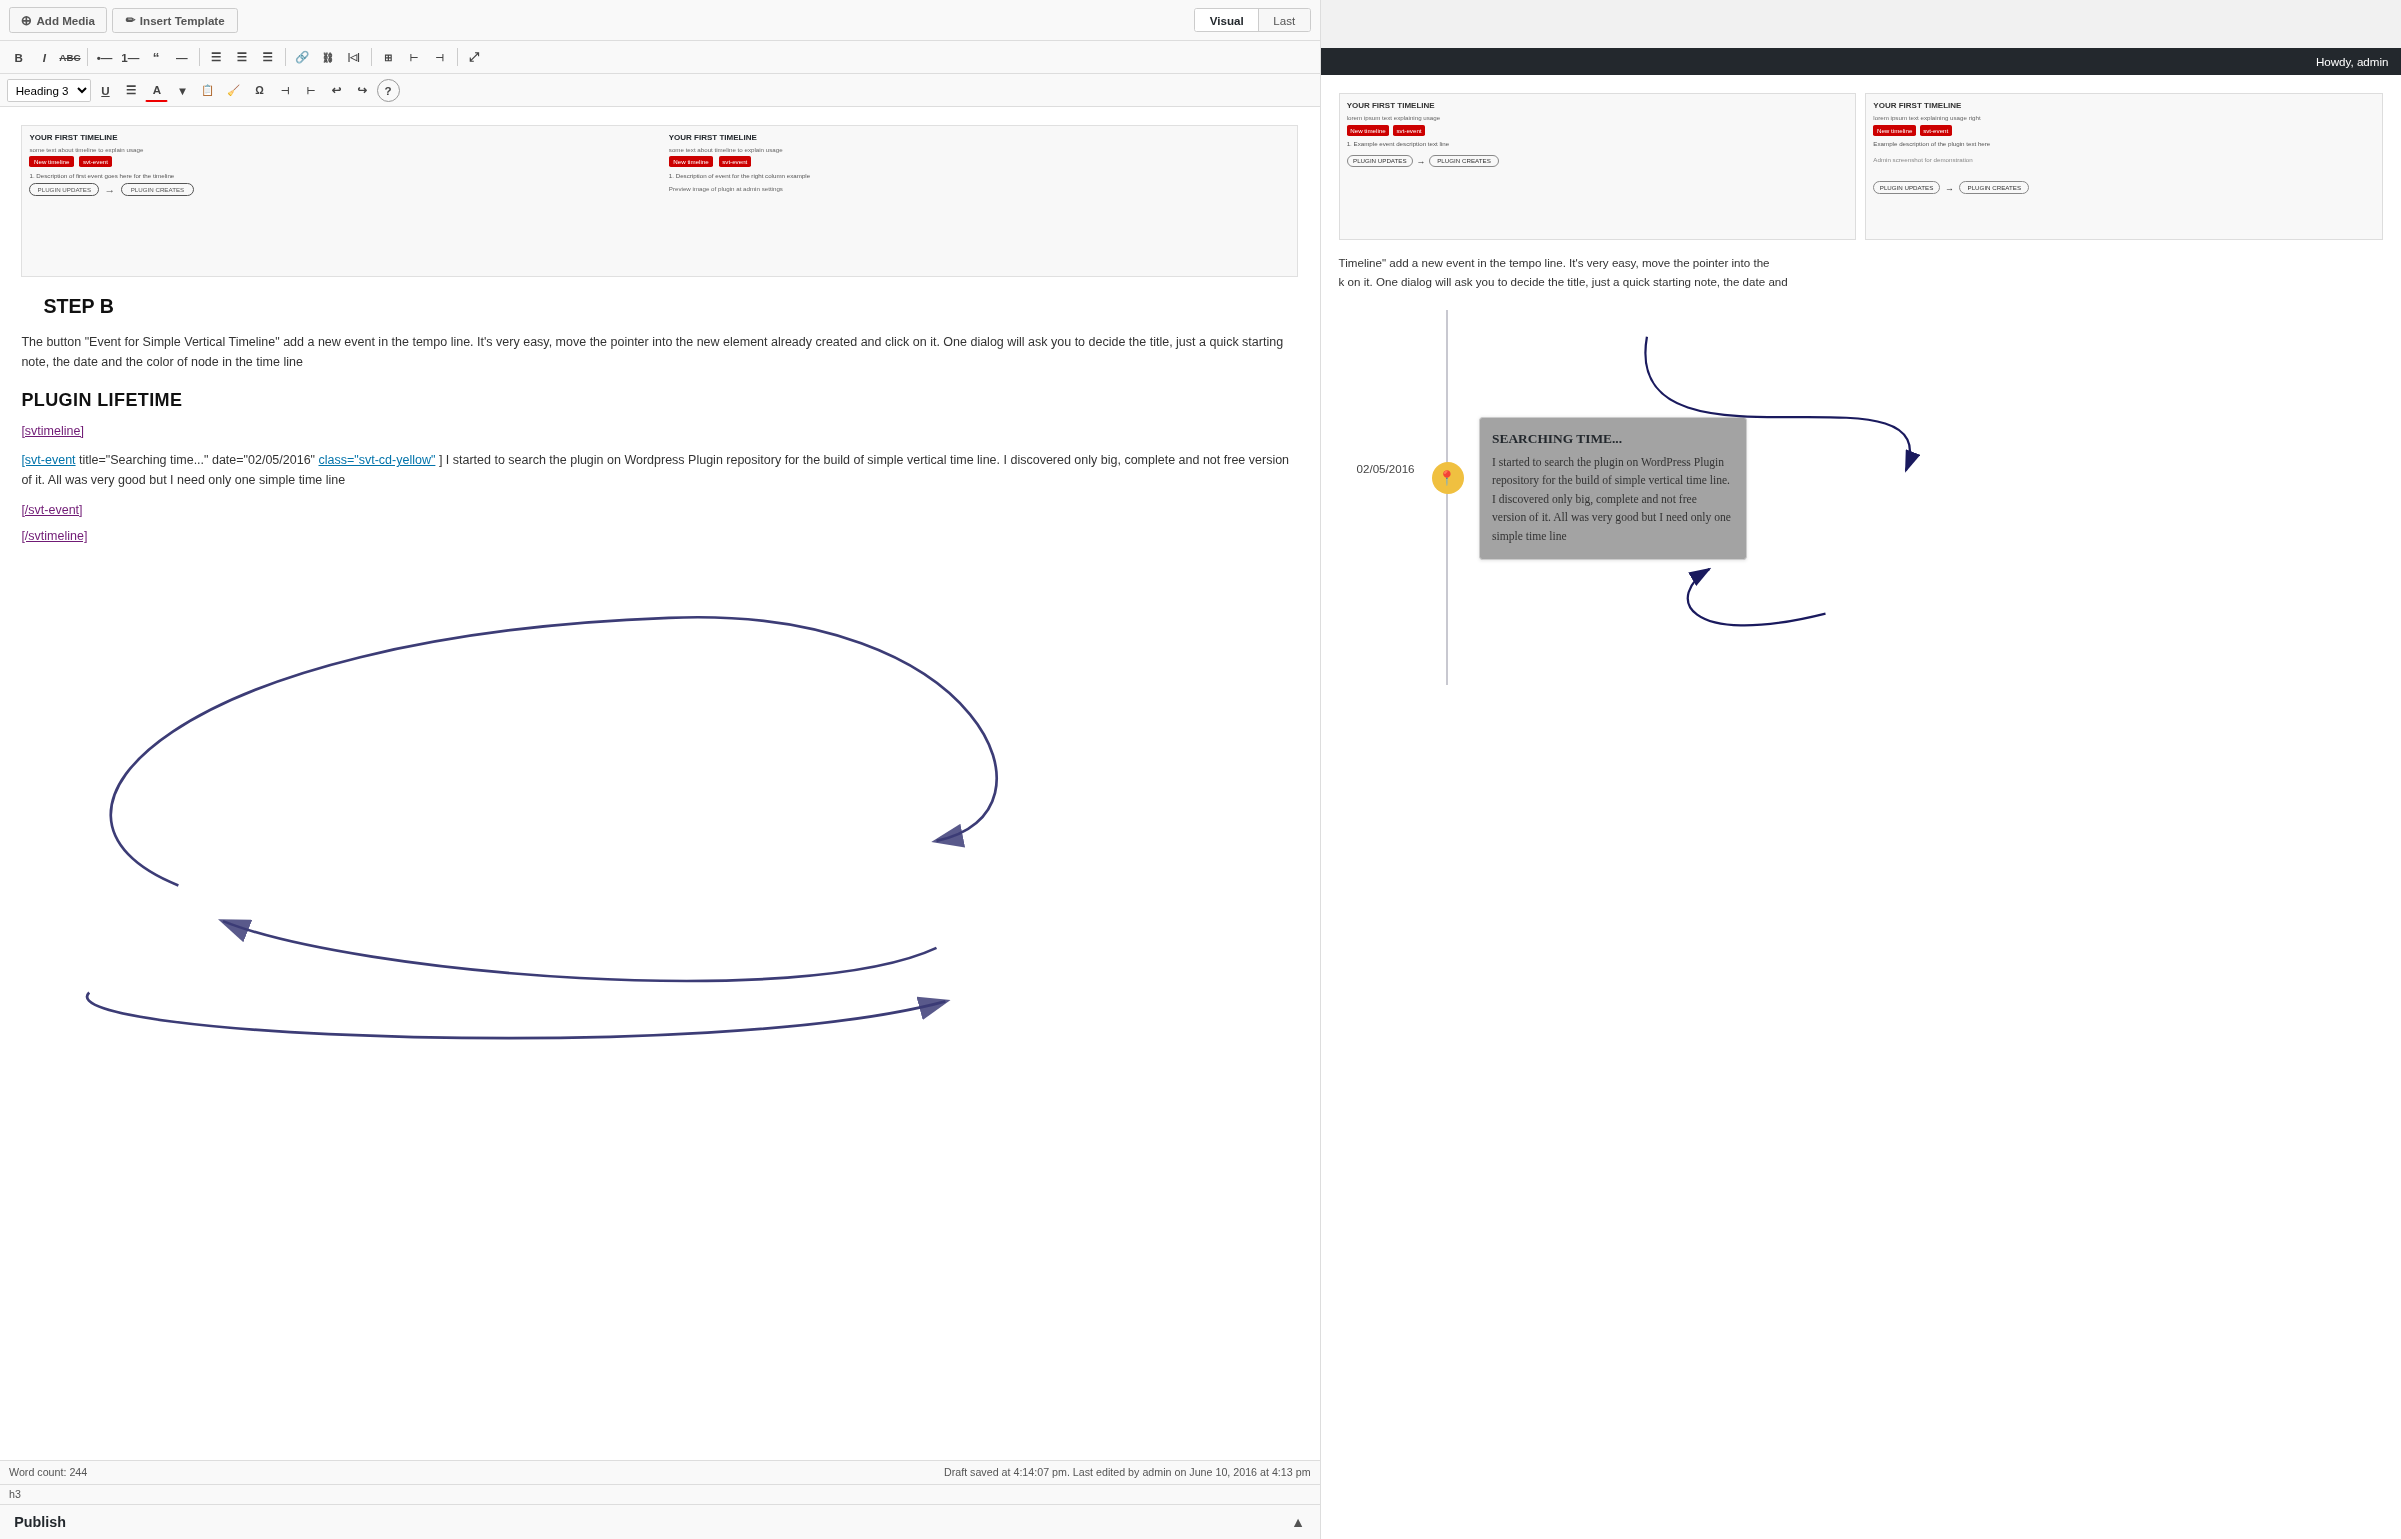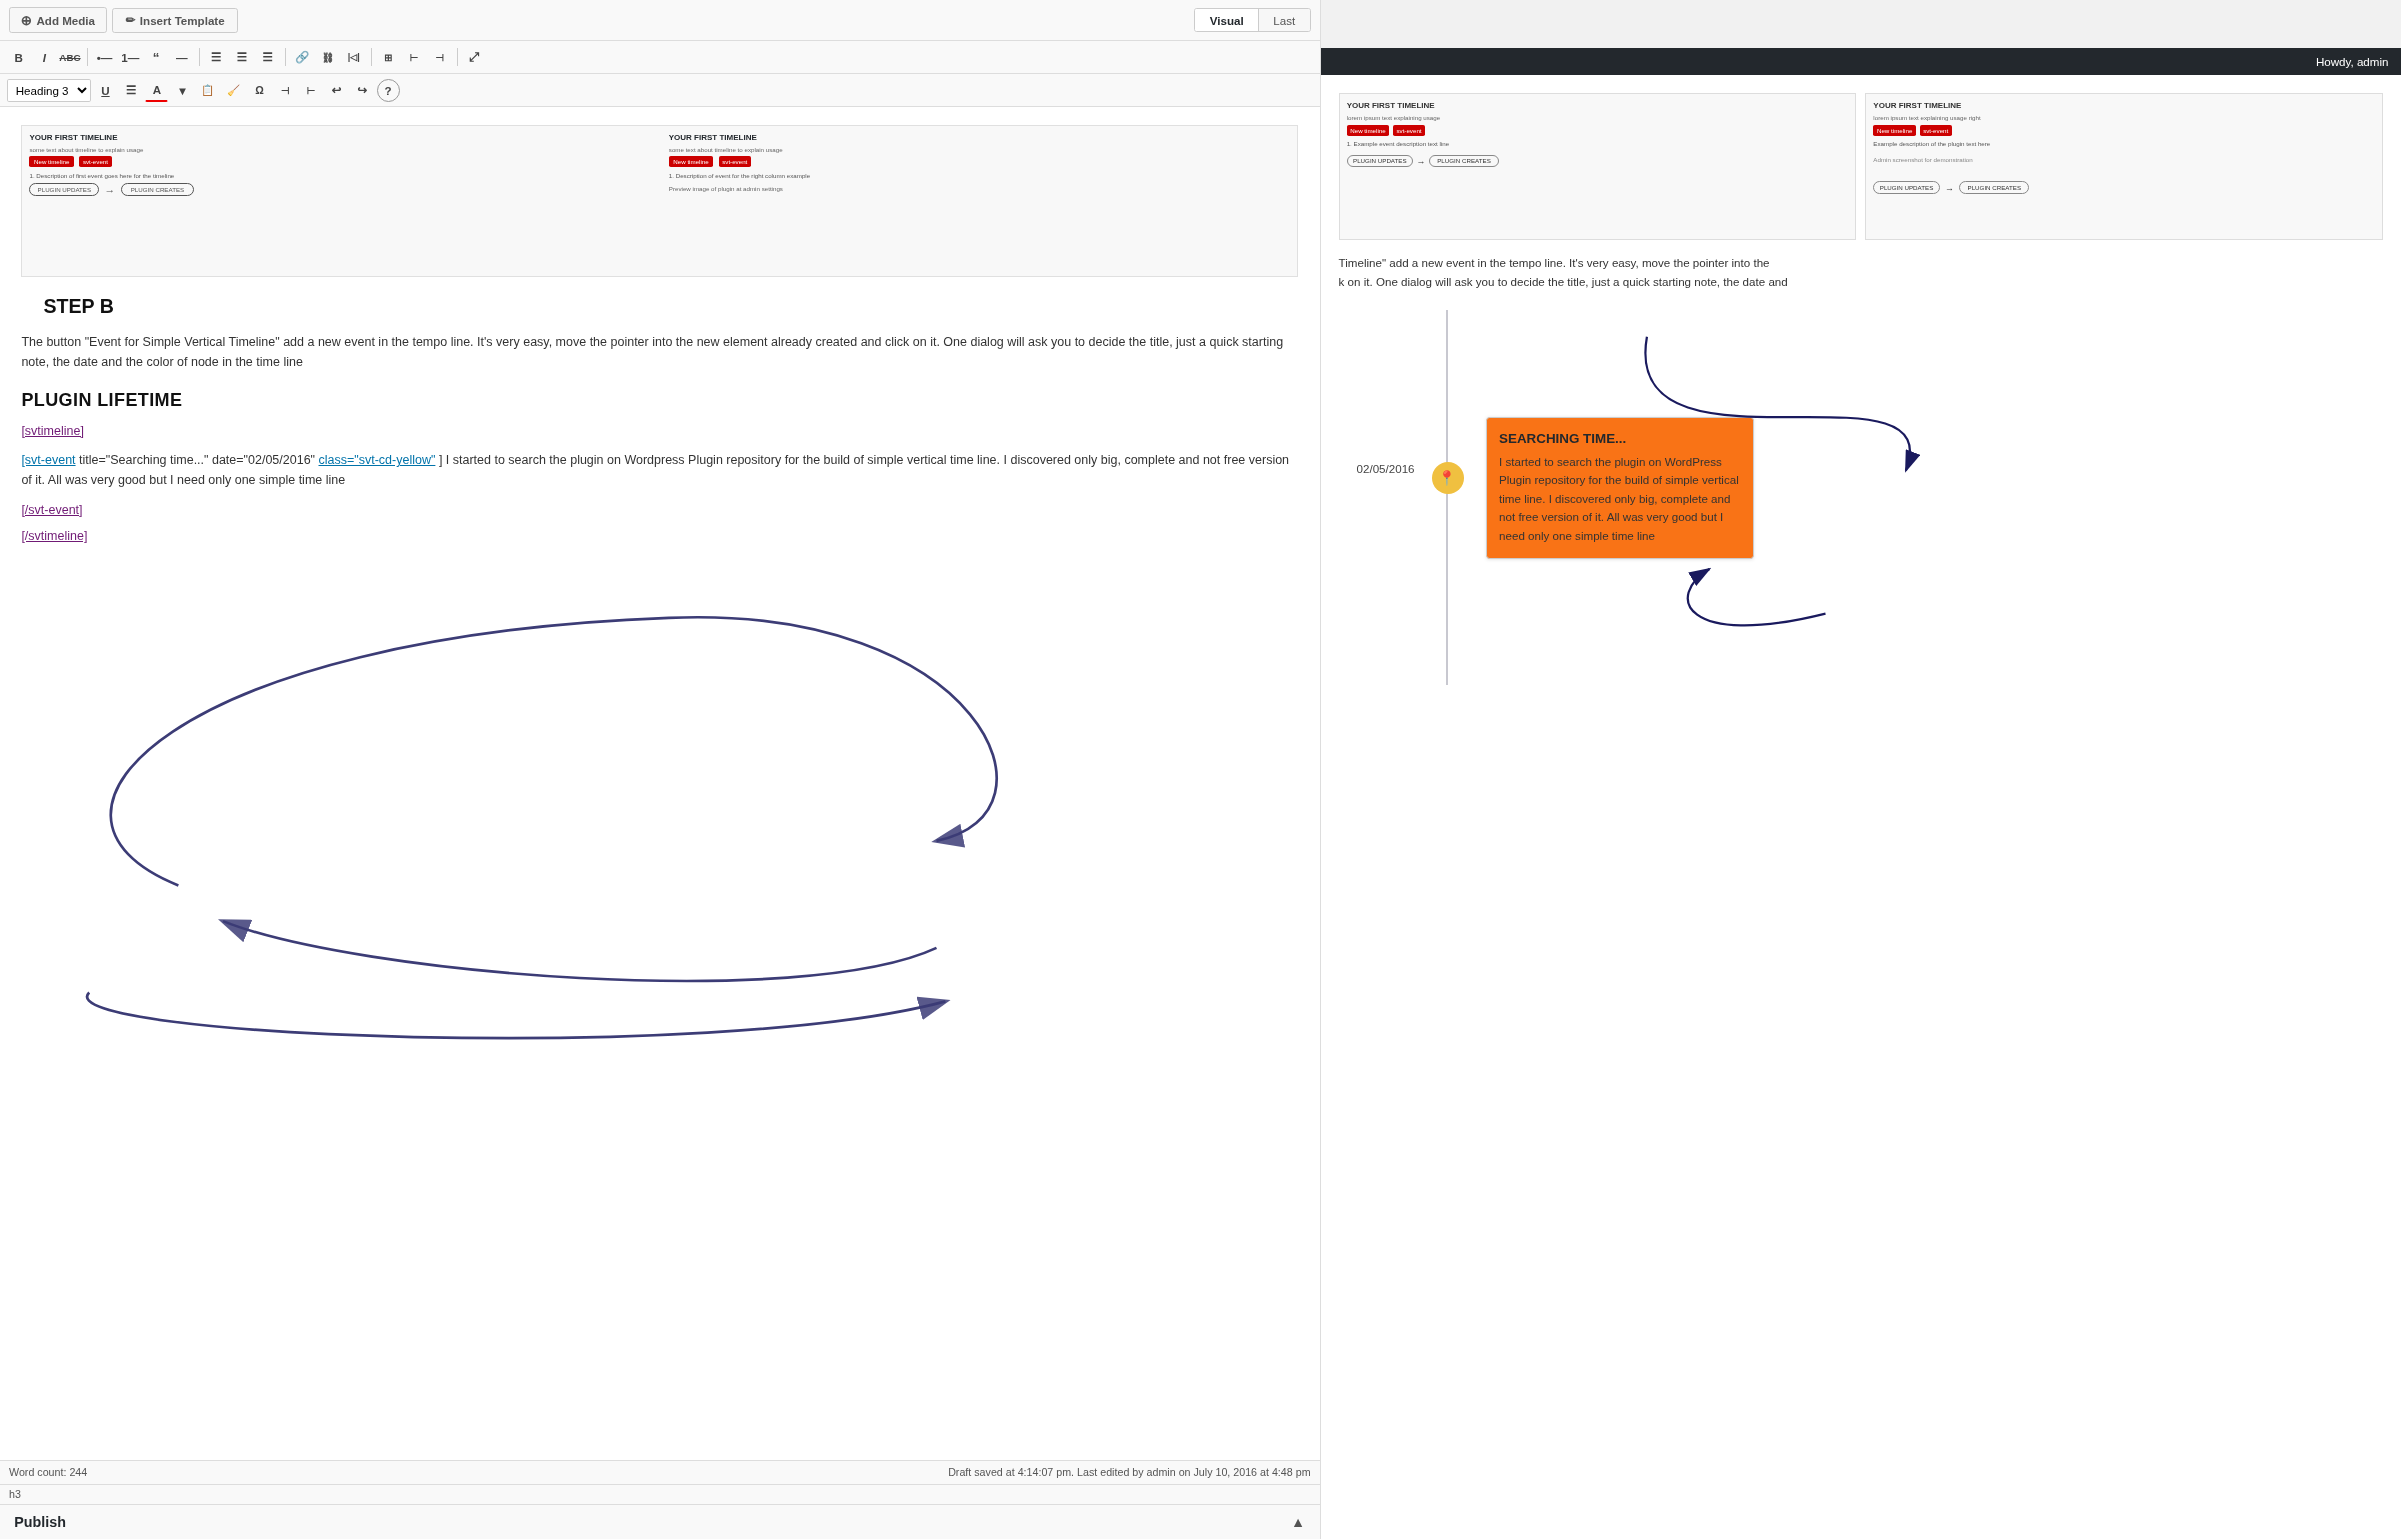--- a/index.html
+++ b/index.html
@@ -62,21 +62,21 @@
     .preview-content { padding: 18px; }
 
     .preview-text-block { font-size: 11.6px; line-height: 1.7; color: #333; margin-bottom: 14.3px; }
 
     
     .timeline-visual { position: relative; margin: 18px 0; height: 375px; }
     .timeline-line { position: absolute; left: 107px; top: 0; bottom: 0; width: 2.7px; background: #c8c8d0; }
     .timeline-date { position: absolute; left: 18px; top: 161px; font-size: 10.7px; color: #555; }
     .timeline-dot { position: absolute; left: 93px; top: 152px; width: 32px; height: 32px; background: #f0c040; border-radius: 50%; display: flex; align-items: center; justify-content: center; }
     .timeline-pin { color: #555; font-size: 14.3px; }
-    .timeline-card { position: absolute; left: 147px; top: 107px; width: 268px; border: 0.9px solid #ccc; border-radius: 3.6px; background: #f97316; padding: 12.5px; box-shadow: 0 0.9px 3.6px rgba(0,0,0,0.1); }
+    .timeline-card { position: absolute; left: 140px; top: 107px; width: 268px; border: 0.9px solid #ccc; border-radius: 3.6px; background: #a3a3a3; padding: 12.5px; box-shadow: 0 0.9px 3.6px rgba(0,0,0,0.1); font-family: Liberation Serif, serif; }
     .card-title { font-size: 13.4px; font-weight: bold; color: #23282d; margin-bottom: 7.1px; }
     .card-text { font-size: 11.6px; line-height: 1.6; color: #333; }
 
     
     .annotation-overlay { position: absolute; top: 0; left: 0; width: 100%; height: 100%; pointer-events: none; }
 
     
     .preview-img-mock { width: 100%; height: 152px; background: #f8f8f8; border: 0.9px solid #e0e0e0; position: relative; overflow: hidden; display: flex; flex-direction: column; padding: 7.1px; }
     .mock-title { font-size: 8px; font-weight: bold; color: #23282d; margin-bottom: 3.6px; }
     .mock-buttons { display: flex; gap: 5.4px; margin-bottom: 5.4px; }
@@ -226,21 +226,21 @@
         <a class="shortcode-link">[/svtimeline]</a>
       </p>
 
     </div>
 
     <div class="status-bar">
       <span>
         <span>Word count:</span>
         <span>244</span>
       </span>
-      <span>Draft saved at 4:14:07 pm. Last edited by admin on July 10, 2016 at 4:48 pm</span>
+      <span>Draft saved at 4:14:07 pm. Last edited by admin on June 10, 2016 at 4:13 pm</span>
     </div>
 
     <div style="padding:3.6px 9px; background:#f9f9f9; border-top:0.9px solid #ddd; font-size:10.7px; color:#555;">
       <span>h3</span>
     </div>
     <div class="publish-section">
       <span class="publish-title">Publish</span>
       <span class="publish-chevron">▲</span>
     </div>
 

